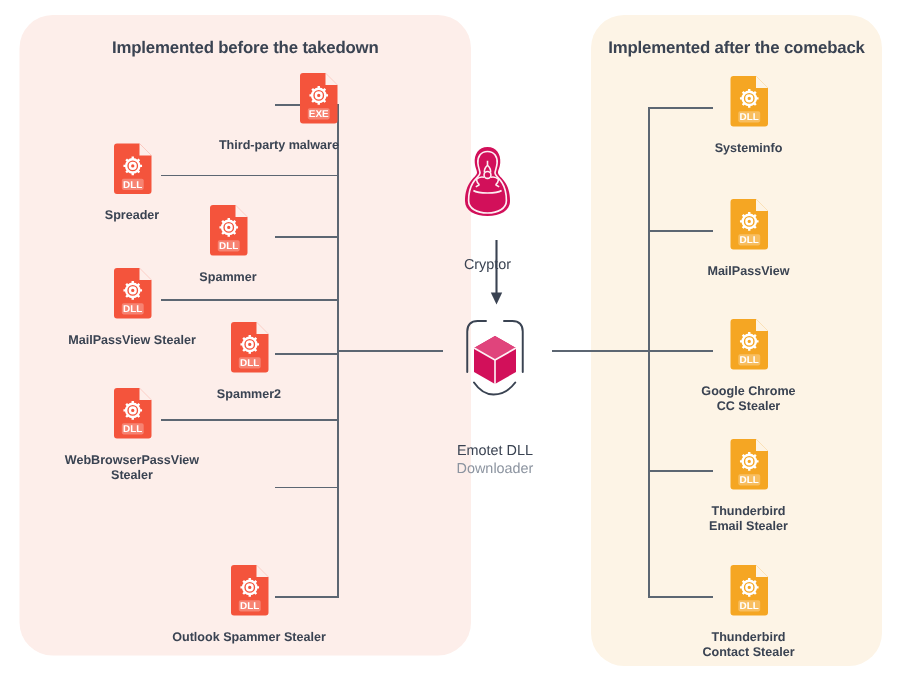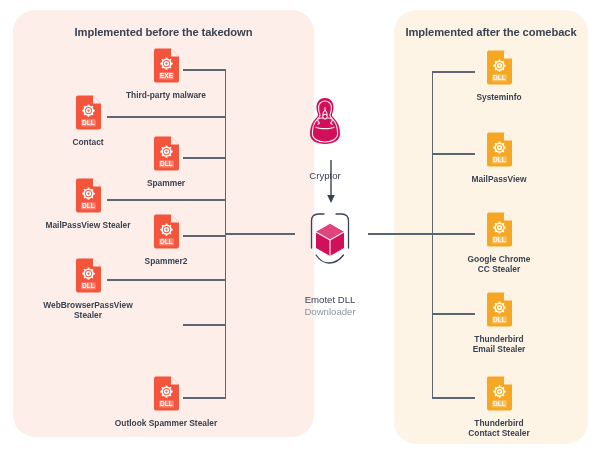--- a/index.html
+++ b/index.html
@@ -192,39 +192,39 @@
           <path d="M36 16 L50 24 L36 32 L22 24 Z" fill="#e0447c"></path>
           <path d="M36 32 L36 48" stroke="#fdf1f5" stroke-width="1.1" fill="none"></path>
           <path d="M36 32 L22 24 M36 32 L50 24" stroke="#fdf1f5" stroke-width="1.1" fill="none"></path>
         </g>
       </svg>
     </span>
     <div class="c-label">Emotet DLL</div>
     <div class="c-sub">Downloader</div>
   </div>
 
-  <div class="node" style="left:166px; top:48px;">
+  <div class="node" style="left:166px; top:48px;text-align:right;">
     <span class="file-icon">
       <svg width="27" height="35" viewBox="0 0 27 35">
         <path d="M1 2.6 A2 2 0 0 1 3 0.6 L18 0.6 L26 8.6 L26 32.4 A2 2 0 0 1 24 34.4 L3 34.4 A2 2 0 0 1 1 32.4 Z" fill="#f4543c"></path>
         <path d="M18 0.6 L18 8.6 L26 8.6 Z" fill="#fdeeea"></path>
         <g fill="none" stroke="#ffffff" stroke-width="1.6">
           <circle cx="13.5" cy="15.6" r="4.4"></circle>
           <circle cx="13.5" cy="15.6" r="1.9"></circle>
           <path d="M13.5 9.4 L13.5 11.4 M13.5 19.8 L13.5 21.8 M7.3 15.6 L9.3 15.6 M17.7 15.6 L19.7 15.6
                    M9.1 11.2 L10.5 12.6 M16.5 18.6 L17.9 20 M17.9 11.2 L16.5 12.6 M10.5 18.6 L9.1 20"></path>
         </g>
         <rect x="6.2" y="24.2" width="14.6" height="7.4" rx="1.2" fill="#ffffff" opacity="0.28"></rect>
         <text x="13.5" y="30.2" font-family="Liberation Sans, sans-serif" font-size="6.6" font-weight="bold" fill="#ffffff" text-anchor="middle">EXE</text>
       </svg>
     </span>
     <div class="caption">Third-party malware</div>
   </div>
 
-  <div class="node" style="left:166px; top:136px;text-align:center;">
+  <div class="node" style="left:152px; top:136px;text-align:center;">
     <span class="file-icon">
       <svg width="27" height="35" viewBox="0 0 27 35">
         <path d="M1 2.6 A2 2 0 0 1 3 0.6 L18 0.6 L26 8.6 L26 32.4 A2 2 0 0 1 24 34.4 L3 34.4 A2 2 0 0 1 1 32.4 Z" fill="#f4543c"></path>
         <path d="M18 0.6 L18 8.6 L26 8.6 Z" fill="#fdeeea"></path>
         <g fill="none" stroke="#ffffff" stroke-width="1.6">
           <circle cx="13.5" cy="15.6" r="4.4"></circle>
           <circle cx="13.5" cy="15.6" r="1.9"></circle>
           <path d="M13.5 9.4 L13.5 11.4 M13.5 19.8 L13.5 21.8 M7.3 15.6 L9.3 15.6 M17.7 15.6 L19.7 15.6
                    M9.1 11.2 L10.5 12.6 M16.5 18.6 L17.9 20 M17.9 11.2 L16.5 12.6 M10.5 18.6 L9.1 20"></path>
         </g>
@@ -280,21 +280,21 @@
         <g fill="none" stroke="#ffffff" stroke-width="1.6">
           <circle cx="13.5" cy="15.6" r="4.4"></circle>
           <circle cx="13.5" cy="15.6" r="1.9"></circle>
           <path d="M13.5 9.4 L13.5 11.4 M13.5 19.8 L13.5 21.8 M7.3 15.6 L9.3 15.6 M17.7 15.6 L19.7 15.6
                    M9.1 11.2 L10.5 12.6 M16.5 18.6 L17.9 20 M17.9 11.2 L16.5 12.6 M10.5 18.6 L9.1 20"></path>
         </g>
         <rect x="6.2" y="24.2" width="14.6" height="7.4" rx="1.2" fill="#ffffff" opacity="0.28"></rect>
         <text x="13.5" y="30.2" font-family="Liberation Sans, sans-serif" font-size="6.6" font-weight="bold" fill="#ffffff" text-anchor="middle">DLL</text>
       </svg>
     </span>
-    <div class="caption">Contact</div>
+    <div class="caption">Spreader</div>
   </div>
 
   <div class="node" style="left:88px; top:178px;">
     <span class="file-icon">
       <svg width="27" height="35" viewBox="0 0 27 35">
         <path d="M1 2.6 A2 2 0 0 1 3 0.6 L18 0.6 L26 8.6 L26 32.4 A2 2 0 0 1 24 34.4 L3 34.4 A2 2 0 0 1 1 32.4 Z" fill="#f4543c"></path>
         <path d="M18 0.6 L18 8.6 L26 8.6 Z" fill="#fdeeea"></path>
         <g fill="none" stroke="#ffffff" stroke-width="1.6">
           <circle cx="13.5" cy="15.6" r="4.4"></circle>
           <circle cx="13.5" cy="15.6" r="1.9"></circle>

